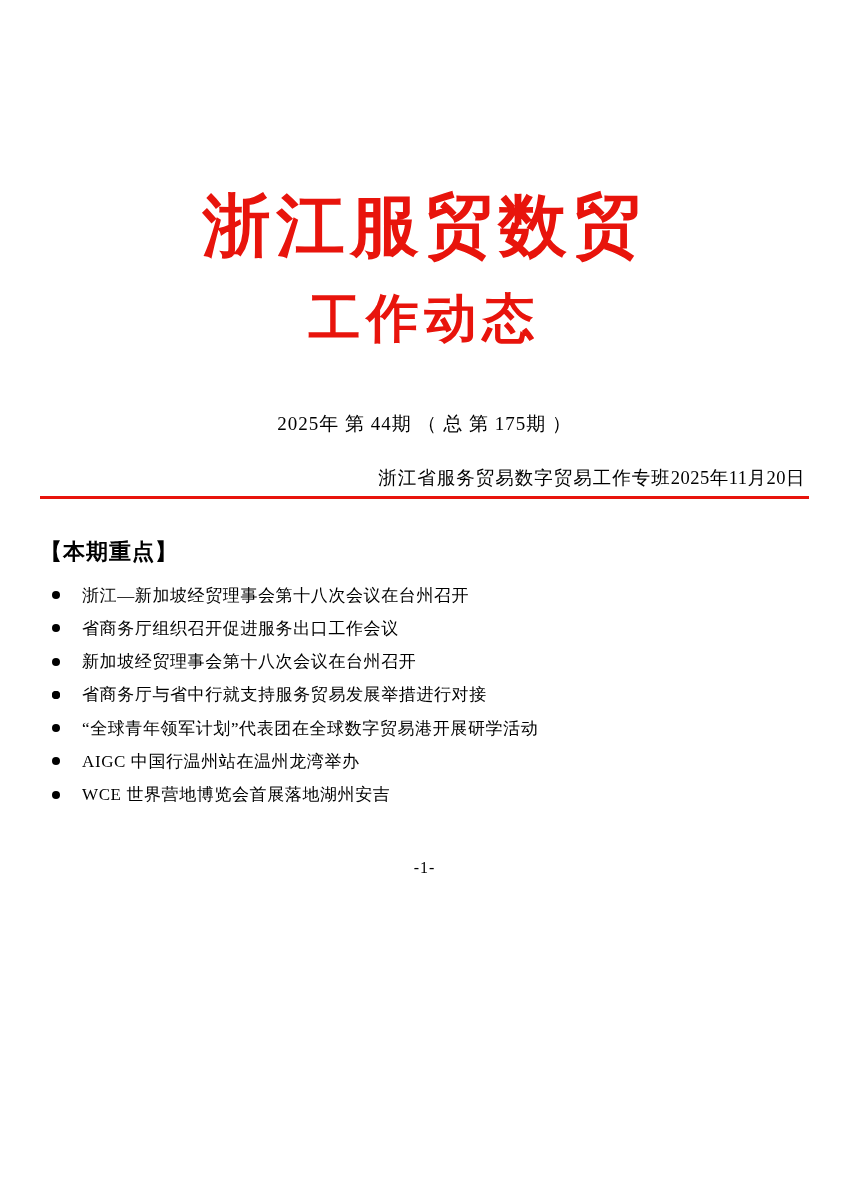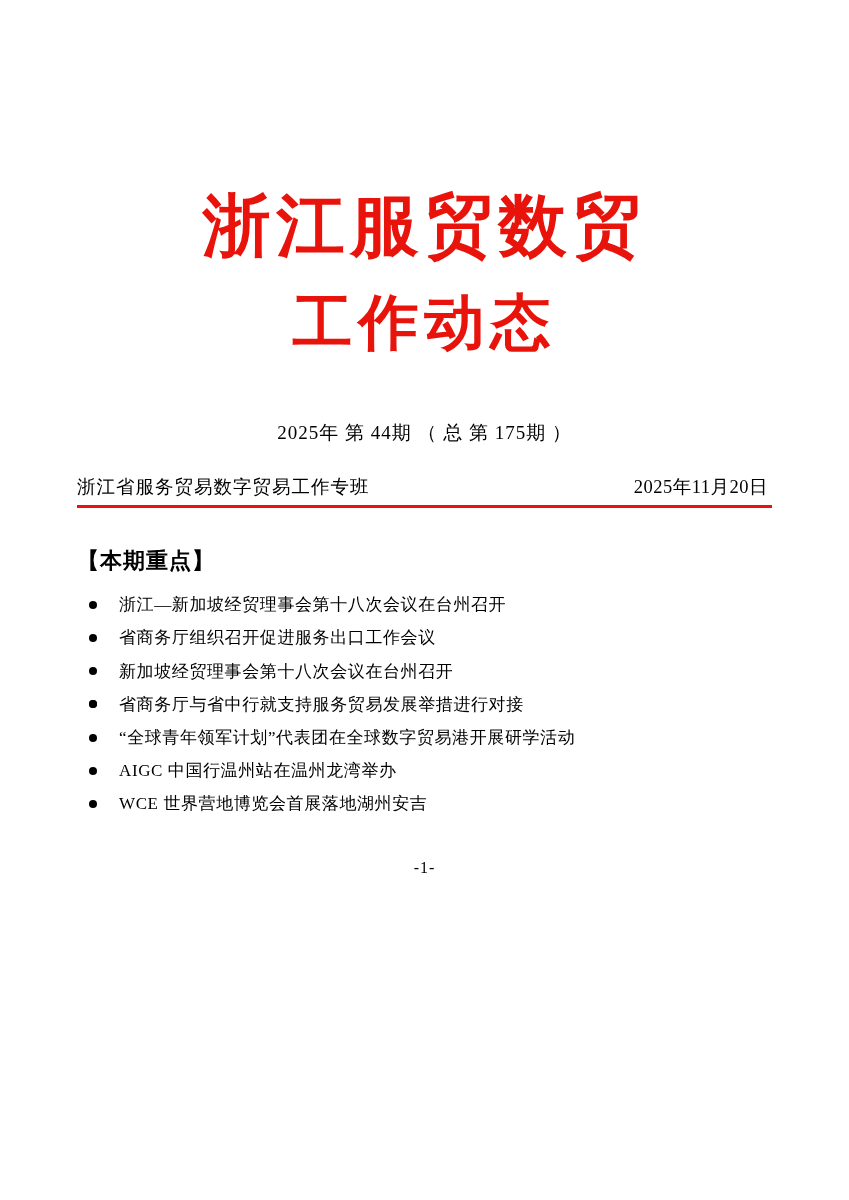--- a/index.html
+++ b/index.html
@@ -12,49 +12,49 @@
     height: 1200px;
     font-family: "Liberation Serif", "DejaVu Serif", serif;
     color: #000000;
     position: relative;
     overflow: hidden;
   }
   .page {
     width: 849px;
     height: 925px;
     box-sizing: border-box;
-    padding: 0 77px;
+    padding: 0 40px;
     position: relative;
   }
   .masthead {
     text-align: center;
     color: #e8140c;
     font-family: "DejaVu Serif", serif;
     font-weight: bold;
     letter-spacing: 6px;
     line-height: 1.18;
   }
   .masthead-line1 {
     padding-top: 185px;
     font-size: 68px;
   }
   .masthead-line2 {
     padding-top: 22px;
-    font-size: 60px;
+    font-size: 52px;
   }
   .issue-line {
     text-align: center;
     font-size: 19px;
     margin-top: 62px;
     letter-spacing: 1px;
     font-family: "Liberation Serif", serif;
   }
   .meta-row {
     display: flex;
-    justify-content: space-between;
+    justify-content: flex-end;
     align-items: flex-end;
     margin-top: 28px;
     font-size: 18.5px;
     letter-spacing: 0.5px;
   }
   .meta-left {
     letter-spacing: 1px;
   }
   .meta-right {
     letter-spacing: 0.5px;

